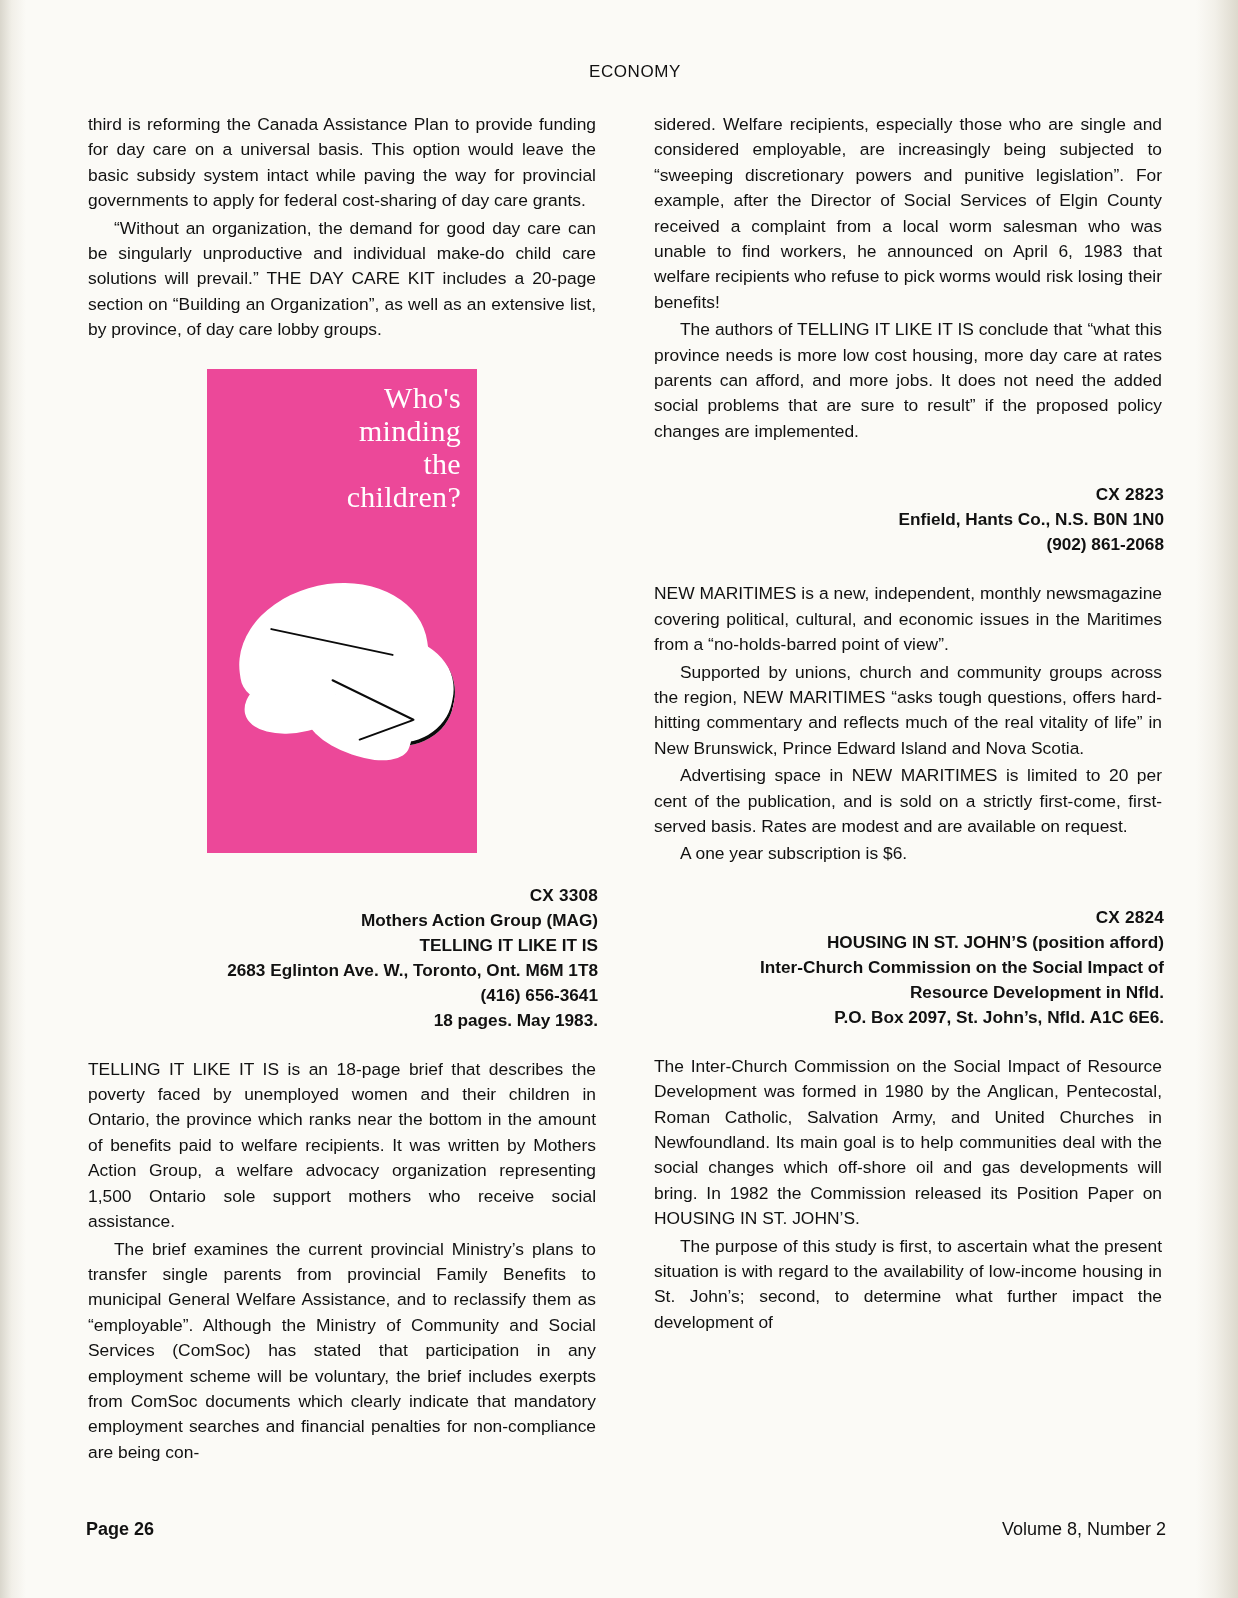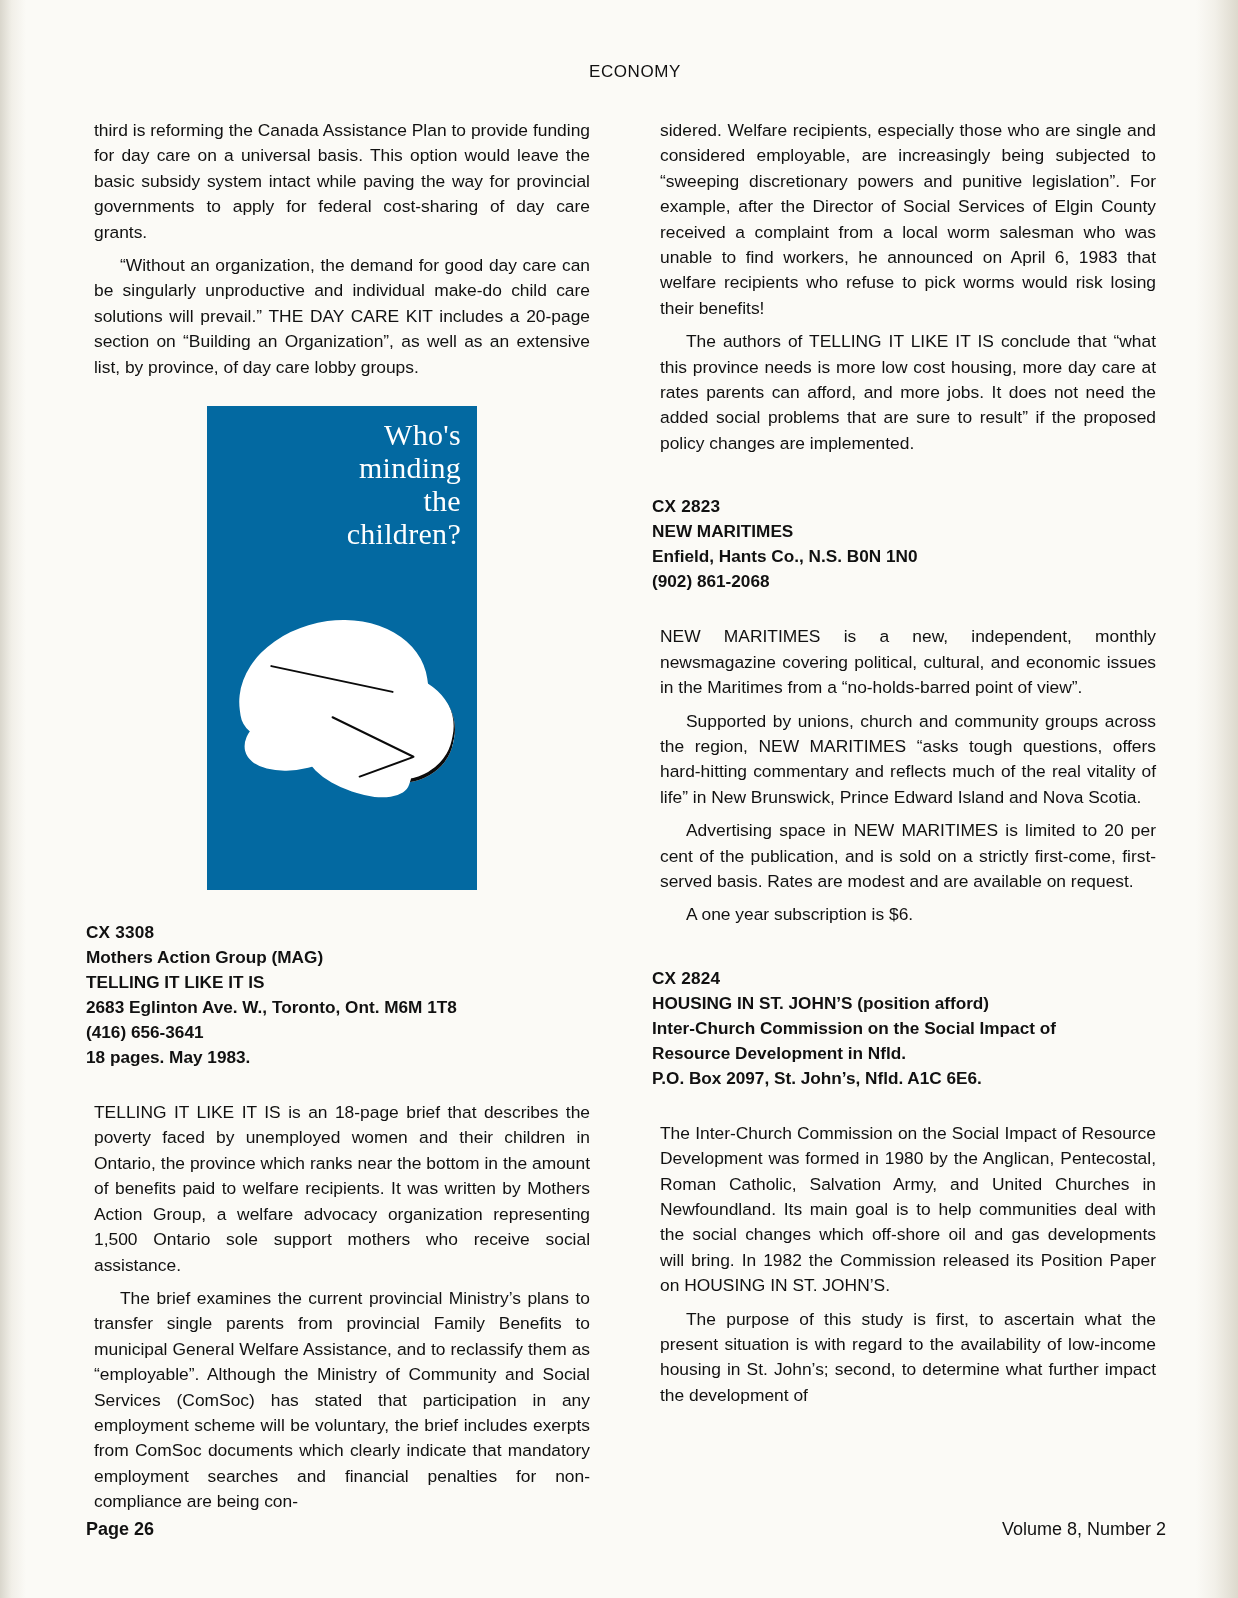--- a/index.html
+++ b/index.html
@@ -51,36 +51,36 @@
     top: 110px;
     width: 512px;
     font-size: 17.4px;
     line-height: 25.4px;
     text-align: justify;
   }
   .col-left { left: 86px; }
   .col-right { left: 652px; }
 
   p {
-    margin: 8px;
+    margin: 2px;
   }
   p + p {
     text-indent: 26px;
   }
 
   .figure {
     margin: 26px 0 0 0;
     display: flex;
     justify-content: center;
   }
   .cover {
     position: relative;
     width: 270px;
     height: 484px;
-    background: #0369a1;
+    background: #ec4899;
     overflow: hidden;
   }
   .cover-title {
     position: absolute;
     top: 12px;
     right: 16px;
     width: 190px;
     text-align: right;
     color: #ffffff;
     font-family: "Liberation Serif", serif;
@@ -135,21 +135,21 @@
     background: #0b0b0b;
   }
   .ln1 { left: 62px; top: 272px; width: 126px; height: 2px; border-radius: 2px; transform: rotate(12deg); }
   .ln2 { left: 120px; top: 330px; width: 92px; height: 2px; border-radius: 2px; transform: rotate(26deg); }
   .ln3 { left: 150px; top: 360px; width: 58px; height: 2px; border-radius: 2px; transform: rotate(-20deg); }
 
   .entry-head {
     font-weight: bold;
     font-size: 17.2px;
     line-height: 25px;
-    text-align: left;
+    text-align: right;
   }
   .entry-head .cx { letter-spacing: 0.2px; }
   .gap-before { margin-top: 30px; }
   .blockgap { height: 22px; }
 
   .footer-left {
     position: absolute;
     left: 86px;
     bottom: 58px;
     font-size: 18px;
@@ -207,21 +207,20 @@
     <p>The brief examines the current provincial Ministry’s plans to transfer single parents from provincial Family Benefits to municipal General Welfare Assistance, and to reclassify them as “employable”. Although the Ministry of Community and Social Services (ComSoc) has stated that participation in any employment scheme will be voluntary, the brief includes exerpts from ComSoc documents which clearly indicate that mandatory employment searches and financial penalties for non-compliance are being con-</p>
   </div>
 
   <div class="col col-right">
 
     <p class="noindent">sidered. Welfare recipients, especially those who are single and considered employable, are increasingly being subjected to “sweeping discretionary powers and punitive legislation”. For example, after the Director of Social Services of Elgin County received a complaint from a local worm salesman who was unable to find workers, he announced on April 6, 1983 that welfare recipients who refuse to pick worms would risk losing their benefits!</p>
     <p>The authors of TELLING IT LIKE IT IS conclude that “what this province needs is more low cost housing, more day care at rates parents can afford, and more jobs. It does not need the added social problems that are sure to result” if the proposed policy changes are implemented.</p>
 
     <div class="entry-head" style="margin-top:38px;">
       <div class="cx">CX 2823</div>
-      <div>NEW MARITIMES</div>
       <div>Enfield, Hants Co., N.S. B0N 1N0</div>
       <div>(902) 861-2068</div>
     </div>
 
     <div class="blockgap"></div>
 
     <p class="noindent">NEW MARITIMES is a new, independent, monthly newsmagazine covering political, cultural, and economic issues in the Maritimes from a “no-holds-barred point of view”.</p>
     <p>Supported by unions, church and community groups across the region, NEW MARITIMES “asks tough questions, offers hard-hitting commentary and reflects much of the real vitality of life” in New Brunswick, Prince Edward Island and Nova Scotia.</p>
     <p>Advertising space in NEW MARITIMES is limited to 20 per cent of the publication, and is sold on a strictly first-come, first-served basis. Rates are modest and are available on request.</p>
     <p>A one year subscription is $6.</p>

